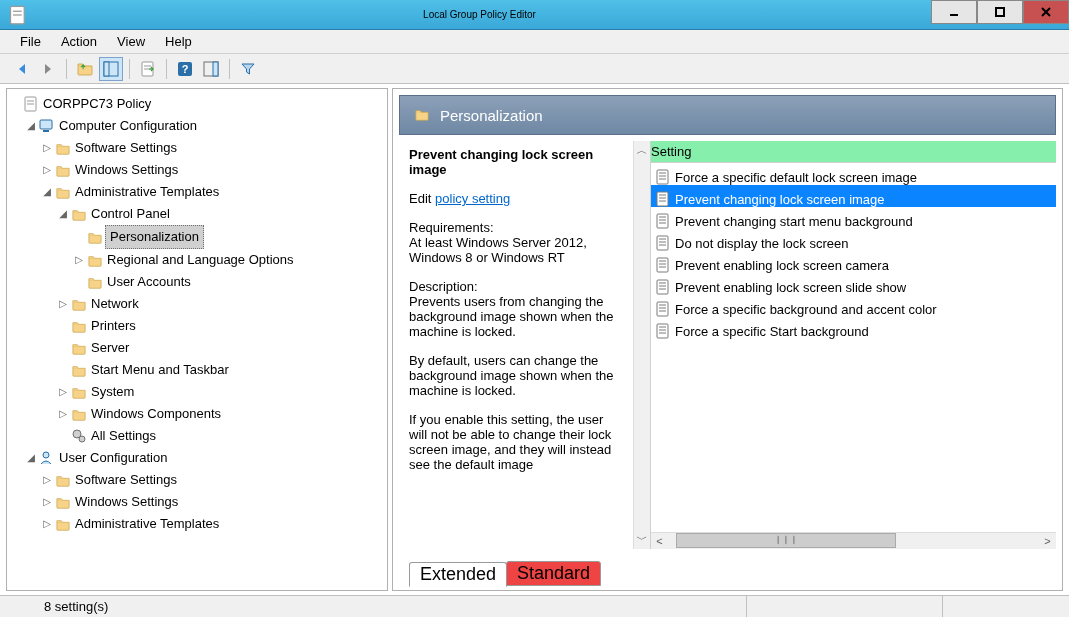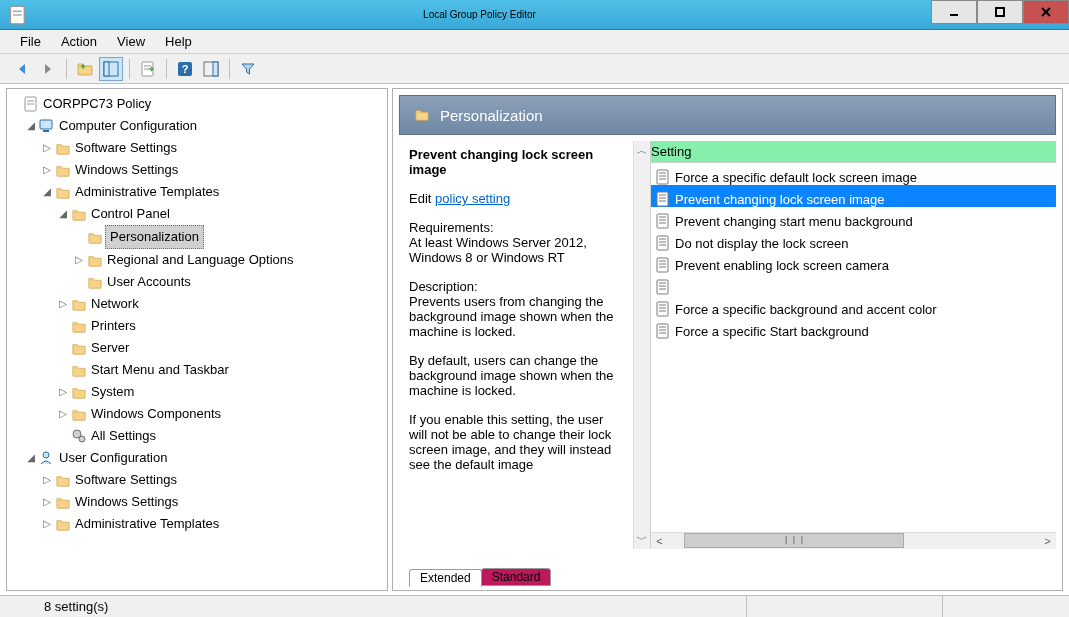--- a/index.html
+++ b/index.html
@@ -58,25 +58,25 @@
 .listpane { flex: 1; border-left: 1px solid #d0d0d0; display: flex; flex-direction: column; min-width: 0; }
 .listhead { height: 22px; border-bottom: 1px solid #d0d0d0; display: flex; align-items: center; background: #86efac; }
 .listbody { flex: 1; overflow: hidden; }
 .listbody .srow { height: 22px; display: flex; align-items: flex-end; padding-left: 4px; gap: 4px; }
 .listbody .srow.selected { background: #0a84ff; color: #fff; }
 .policy-icon { width: 16px; height: 16px; display: inline-flex; }
 
 .hscroll { height: 17px; background: #f0f0f0; display: flex; align-items: center; border-top: 1px solid #ddd; }
 .hscroll .arr { width: 17px; text-align: center; font-size: 11px; color: #606060; }
 .hscroll .track { flex: 1; position: relative; height: 17px; }
-.hscroll .thumb { position: absolute; left: 16px; top: 0; height: 15px; width: 220px; background: #cdcdcd; border: 1px solid #aaa; display:flex; align-items:center; justify-content:center;color:#777;}
+.hscroll .thumb { position: absolute; left: 8px; top: 0; height: 15px; width: 220px; background: #cdcdcd; border: 1px solid #aaa; display:flex; align-items:center; justify-content:center;color:#777;}
 
 .tabs { height: 20px; display: flex; align-items: flex-end; padding-left: 10px; margin: 0 6px 4px 6px; }
-.tabs .tab { border: 1px solid #9a9a9a; border-top-left-radius: 3px; border-top-right-radius: 3px; padding: 1px 10px; margin-right: -1px; background: #fff; font-size: 12px; border-bottom: 1px solid #fff; }
-.tabs .tab.inactive { background: #be185d; border-bottom: 1px solid #9a9a9a; }
+.tabs .tab { border: 1px solid #9a9a9a; border-top-left-radius: 3px; border-top-right-radius: 3px; padding: 1px 10px; margin-right: -1px; background: #fff; font-size: 18px; border-bottom: 1px solid #fff; }
+.tabs .tab.inactive { background: #ef4444; border-bottom: 1px solid #9a9a9a; }
 .tabs .tab.active { position: relative; top: 1px; }
 
 .statusbar { height: 22px; border-top: 1px solid #c0c0c0; display: flex; align-items: center; background:#f0f0f0; }
 .statusbar .cell { padding: 0 8px; border-right: 1px solid #c0c0c0; height: 100%; display:flex; align-items:center;margin-left:36px; }
 .statusbar .cell:first-child { flex: 1; }
 .statusbar .cell.c2 { width: 160px; }
 .statusbar .cell.c3 { width: 90px; border-right: none; }
 
 </style>
 </head>
@@ -468,20 +468,21 @@
                 </svg>
               </span>
               <span>Prevent enabling lock screen camera</span>
             </div>
             <div class="srow">
               <span class="policy-icon">
                 <svg viewBox="0 0 16 16">
                   <use href="#policyi"></use>
                 </svg>
               </span>
+              <span>Prevent enabling lock screen slide show</span>
             </div>
             <div class="srow">
               <span class="policy-icon">
                 <svg viewBox="0 0 16 16">
                   <use href="#policyi"></use>
                 </svg>
               </span>
               <span>Force a specific background and accent color</span>
             </div>
             <div class="srow">

